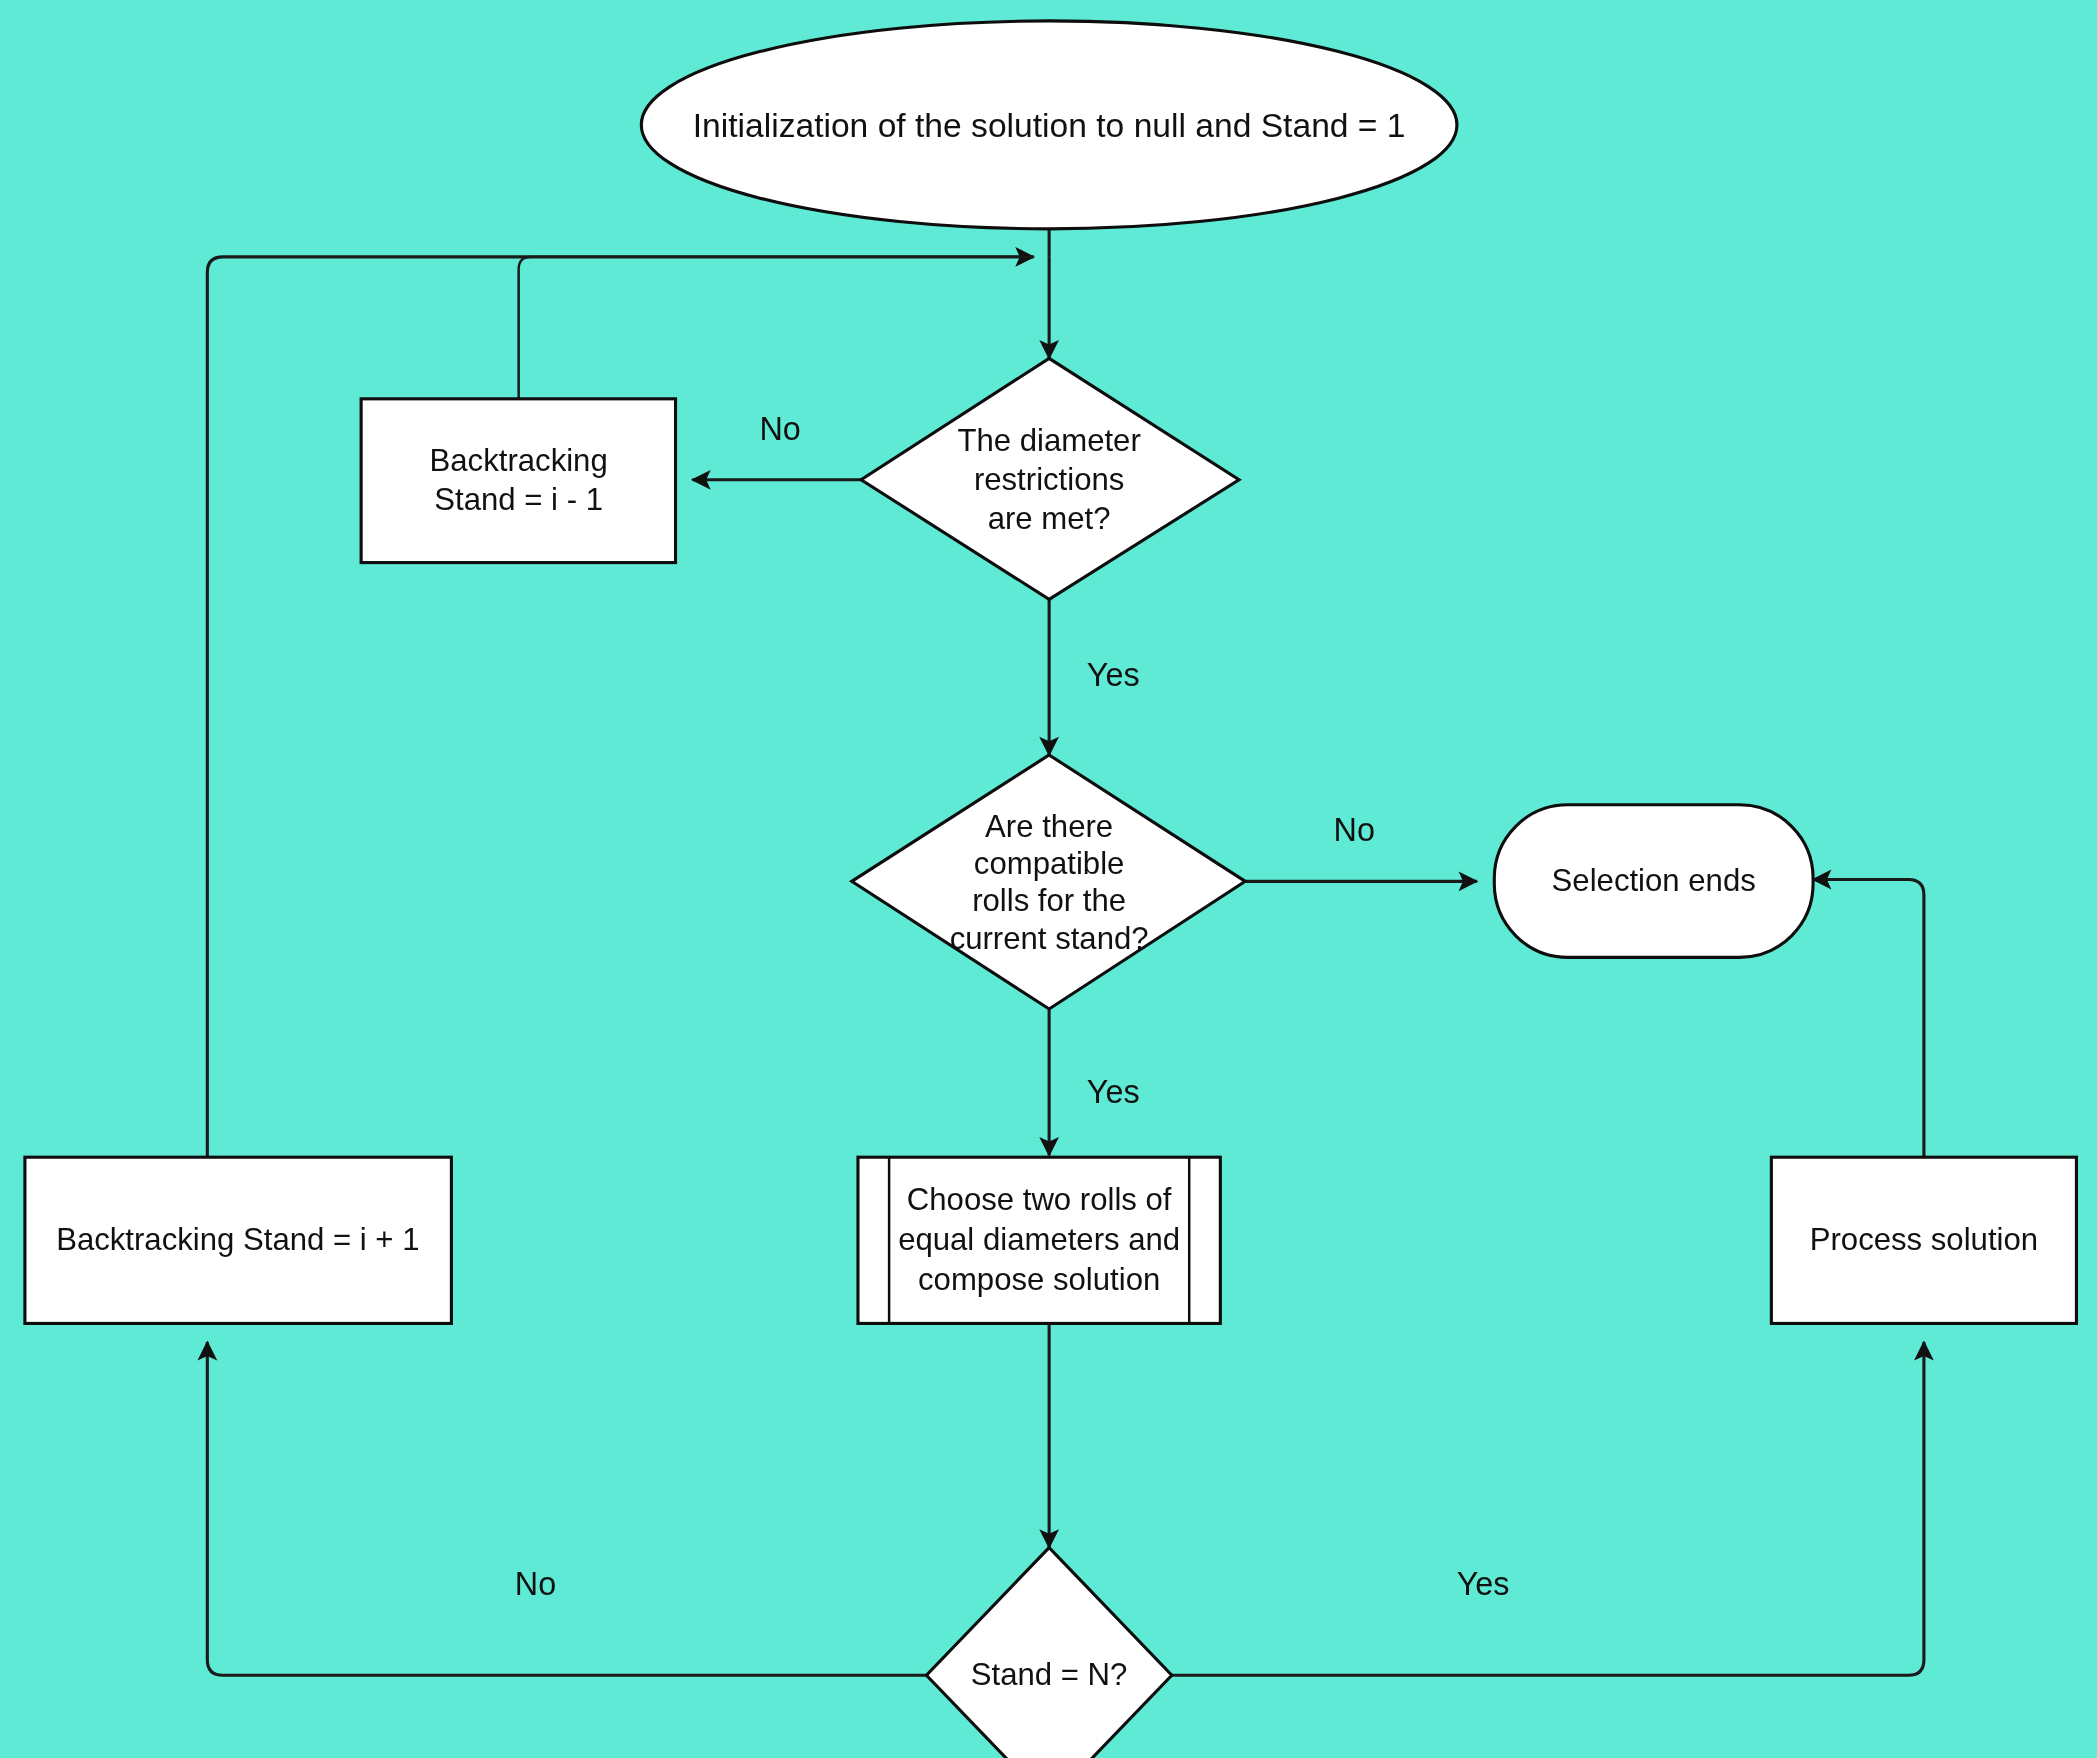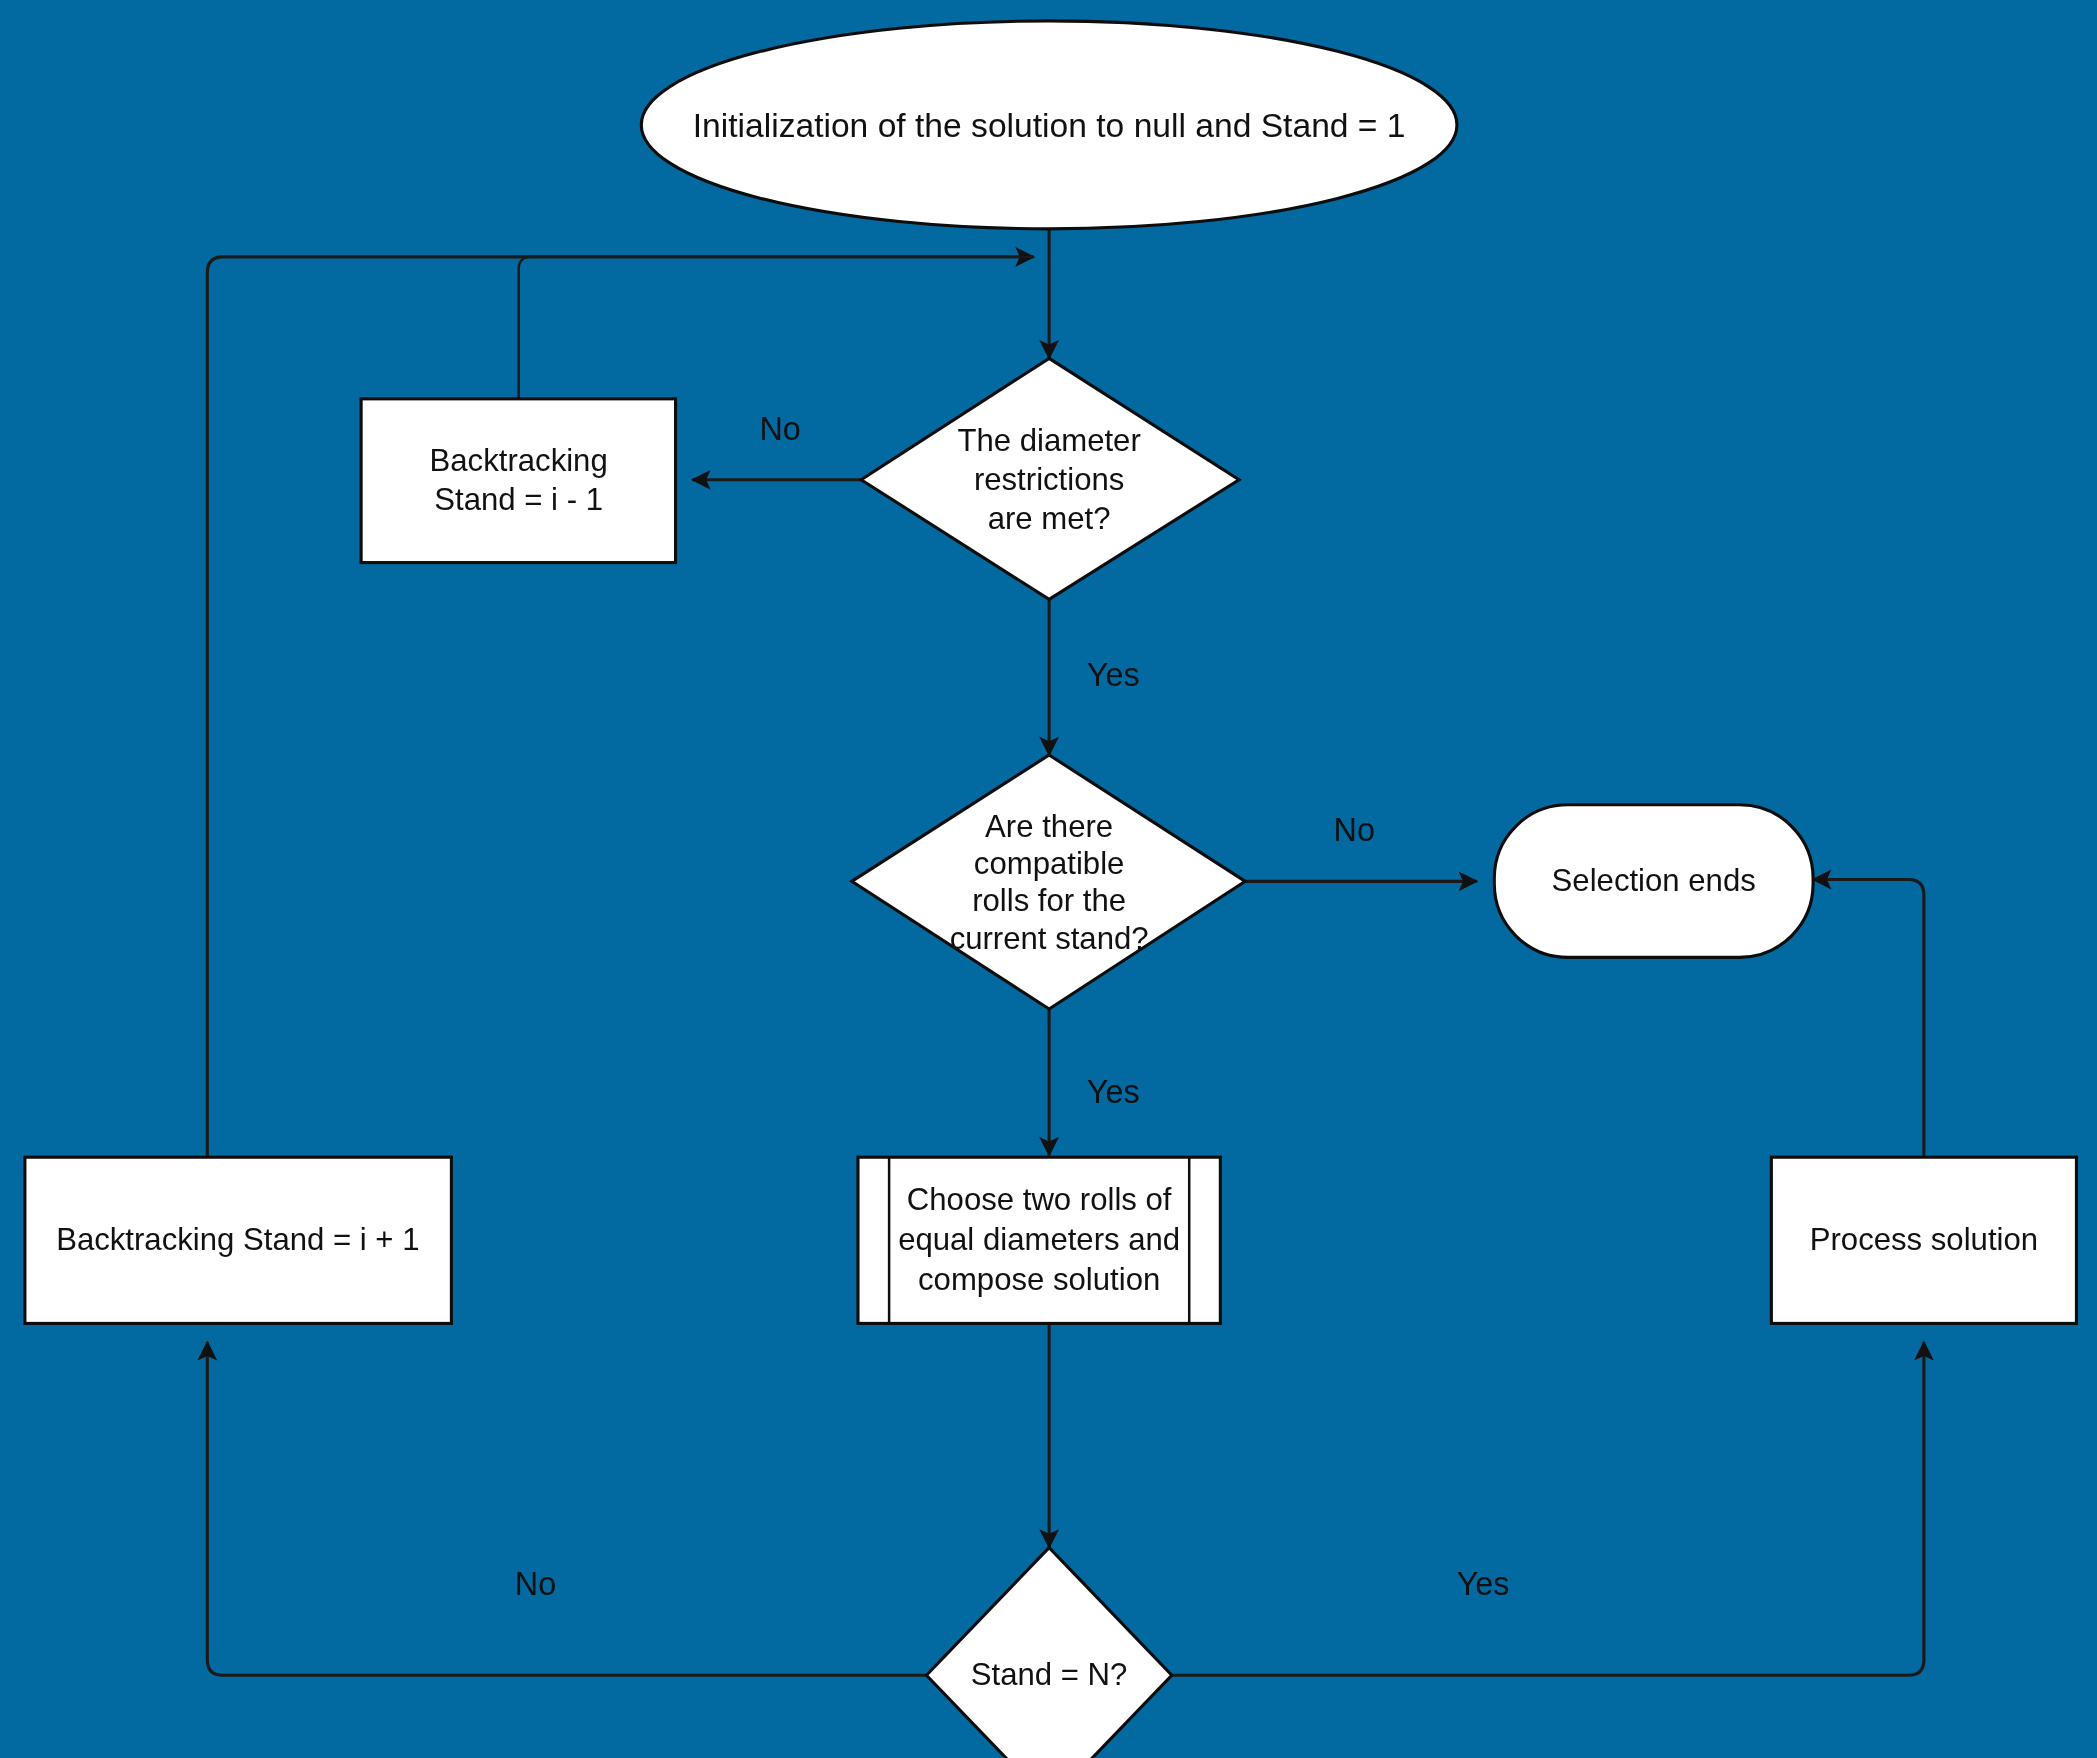--- a/index.html
+++ b/index.html
@@ -4,21 +4,21 @@
 <title>Roll selection flowchart</title>
 <style>
   html, body {
     margin: 0;
     padding: 0;
     background: #ffffff;
   }
   #chart-root {
     width: 2097px;
     height: 1759px;
-    background: #0369a1;
+    background: #5eead4;
     position: relative;
     font-family: "Liberation Sans", sans-serif;
   }
   svg.flow {
     display: block;
     width: 2097px;
     height: 1759px;
   }
   .node-shape {
     fill: #ffffff;

